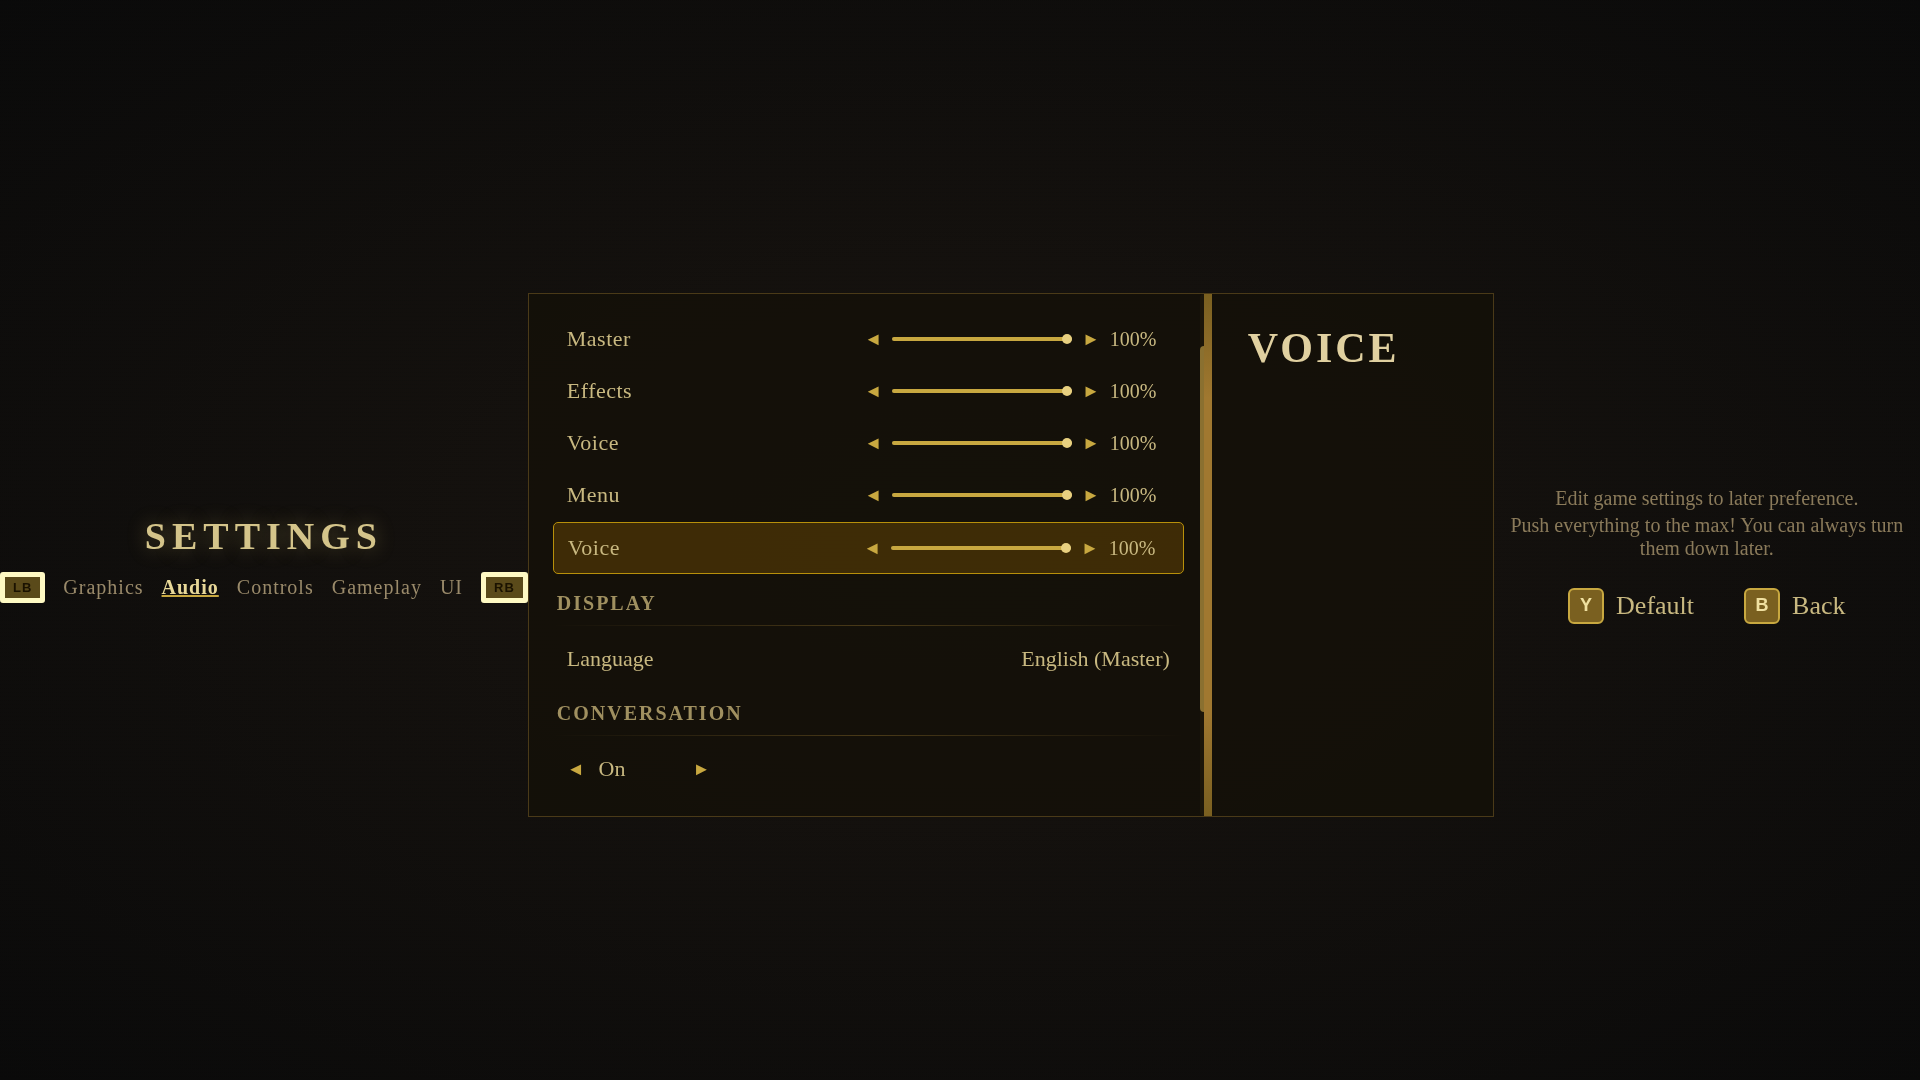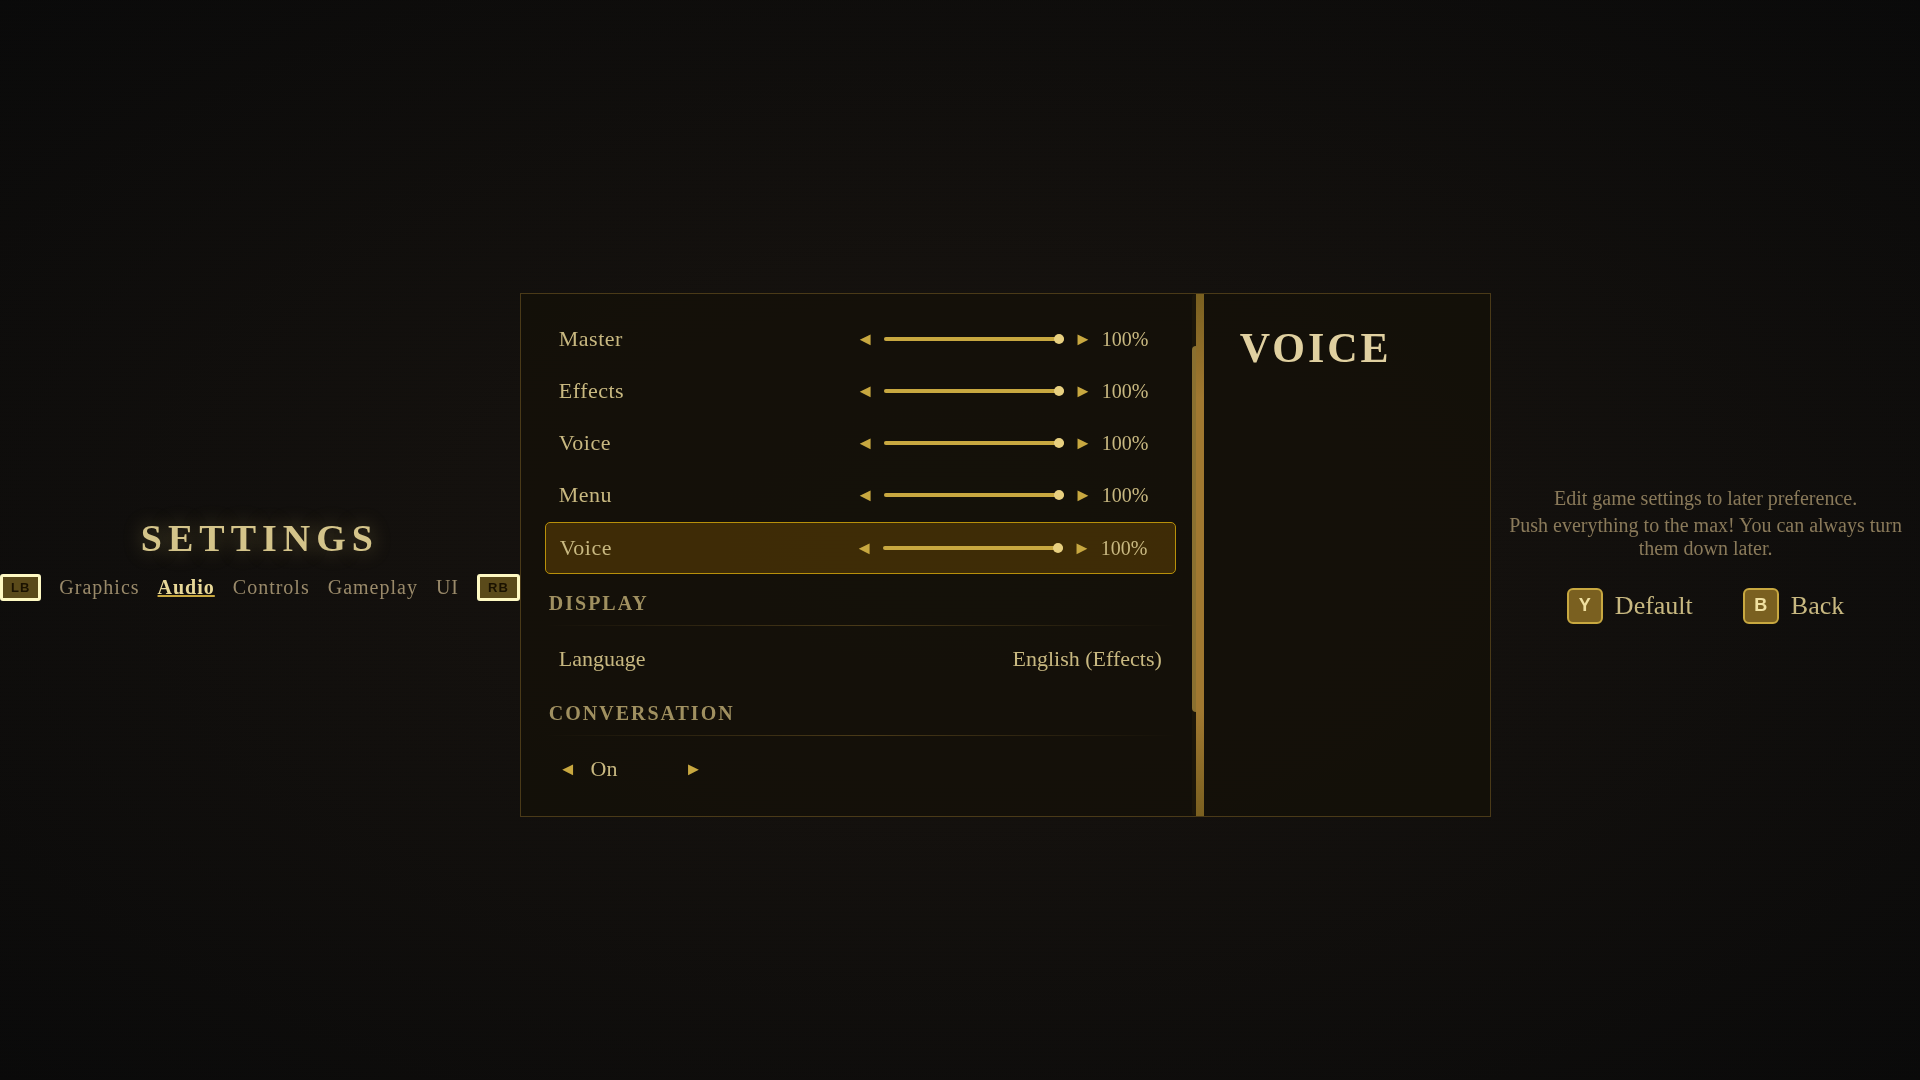--- a/index.html
+++ b/index.html
@@ -59,21 +59,21 @@
     .tabs-bar {
       display: flex;
       align-items: center;
       gap: 18px;
       margin-top: 14px;
       font-size: 20px;
     }
 
     .tab-btn {
       background: #5a4a1a;
-      border: 3px solid #fef9c3;
+      border: 5px solid #fef9c3;
       color: #1a1200;
       font-weight: bold;
       font-size: 13px;
       padding: 3px 8px;
       border-radius: 3px;
       font-family: 'Arial', sans-serif;
       letter-spacing: 1px;
     }
 
     .tab-item {
@@ -410,21 +410,21 @@
             <span class="arrow-btn">►</span>
             <span class="slider-value">100%</span>
           </div>
         </div>
 
         <div class="section-header">DISPLAY</div>
         <div class="section-divider"></div>
 
         <div class="language-row">
           <span class="language-label">Language</span>
-          <span class="language-value">English (Effects)</span>
+          <span class="language-value">English (Master)</span>
         </div>
 
         <div class="section-header">CONVERSATION</div>
         <div class="section-divider"></div>
 
         <div class="setting-row">
           <div class="subtitles-container">
             <span class="arrow-btn">◄</span>
             <span class="subtitles-value">On</span>
             <span class="arrow-btn">►</span>

